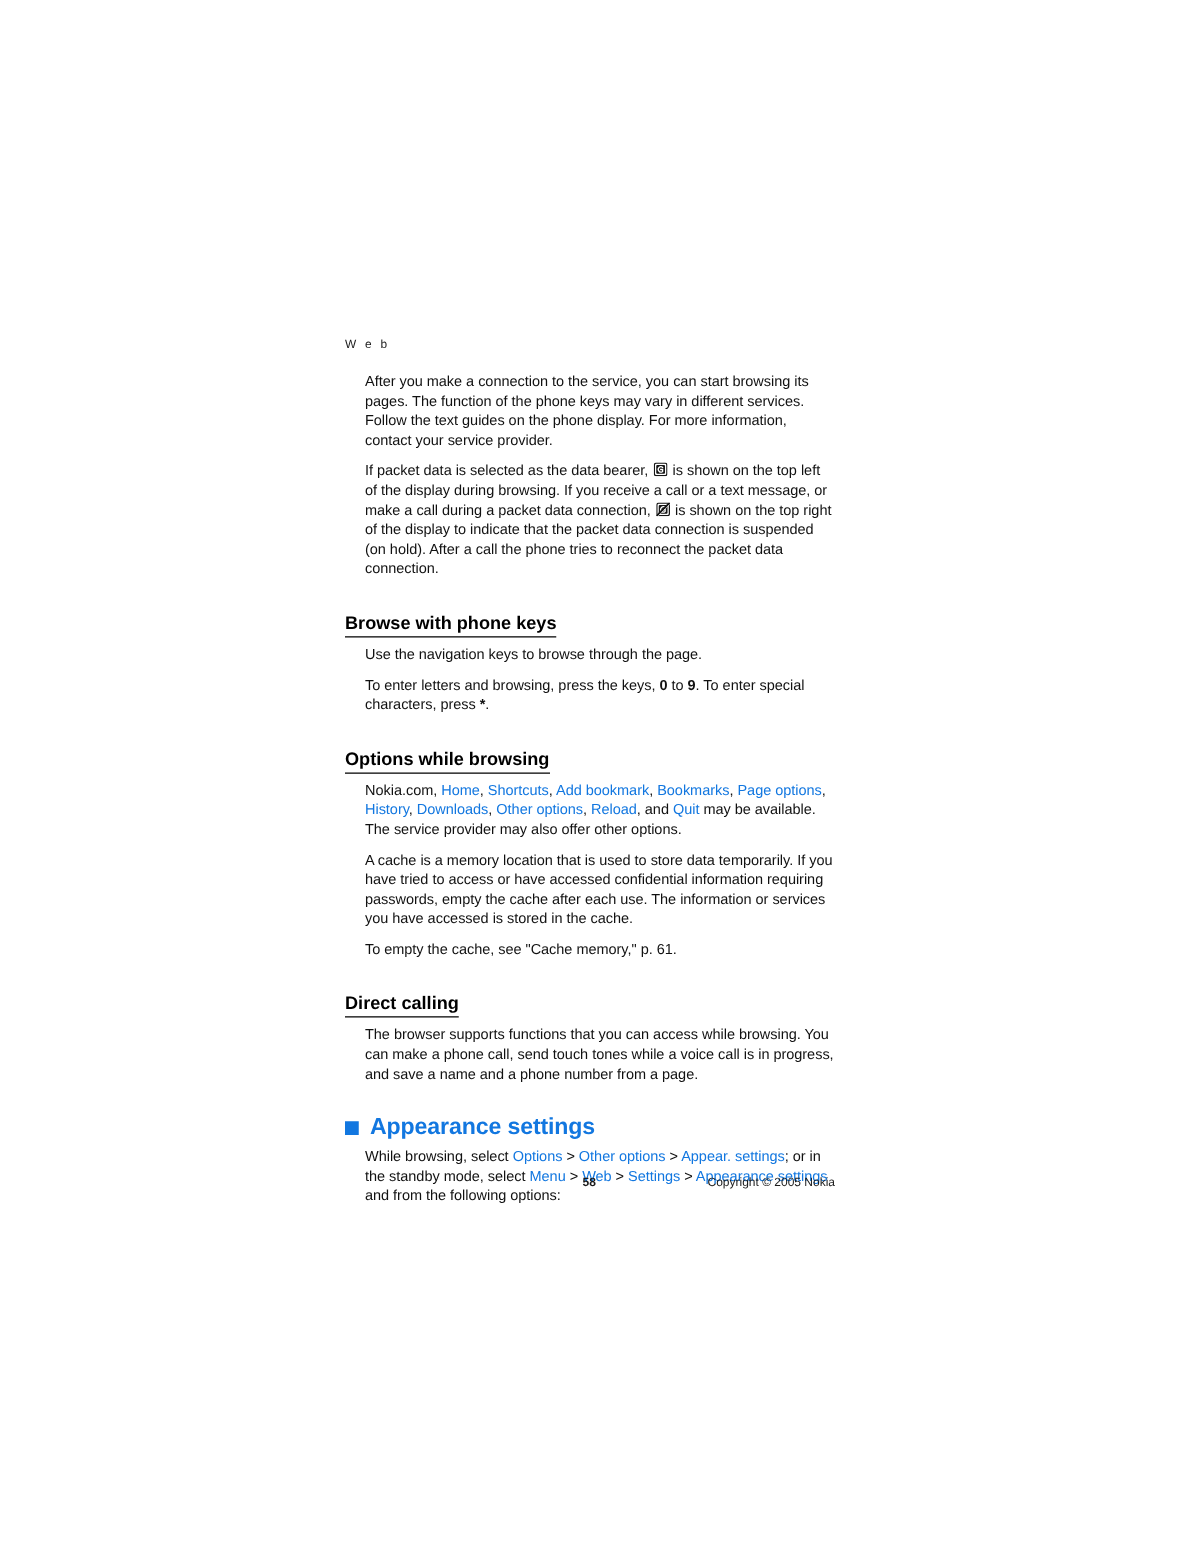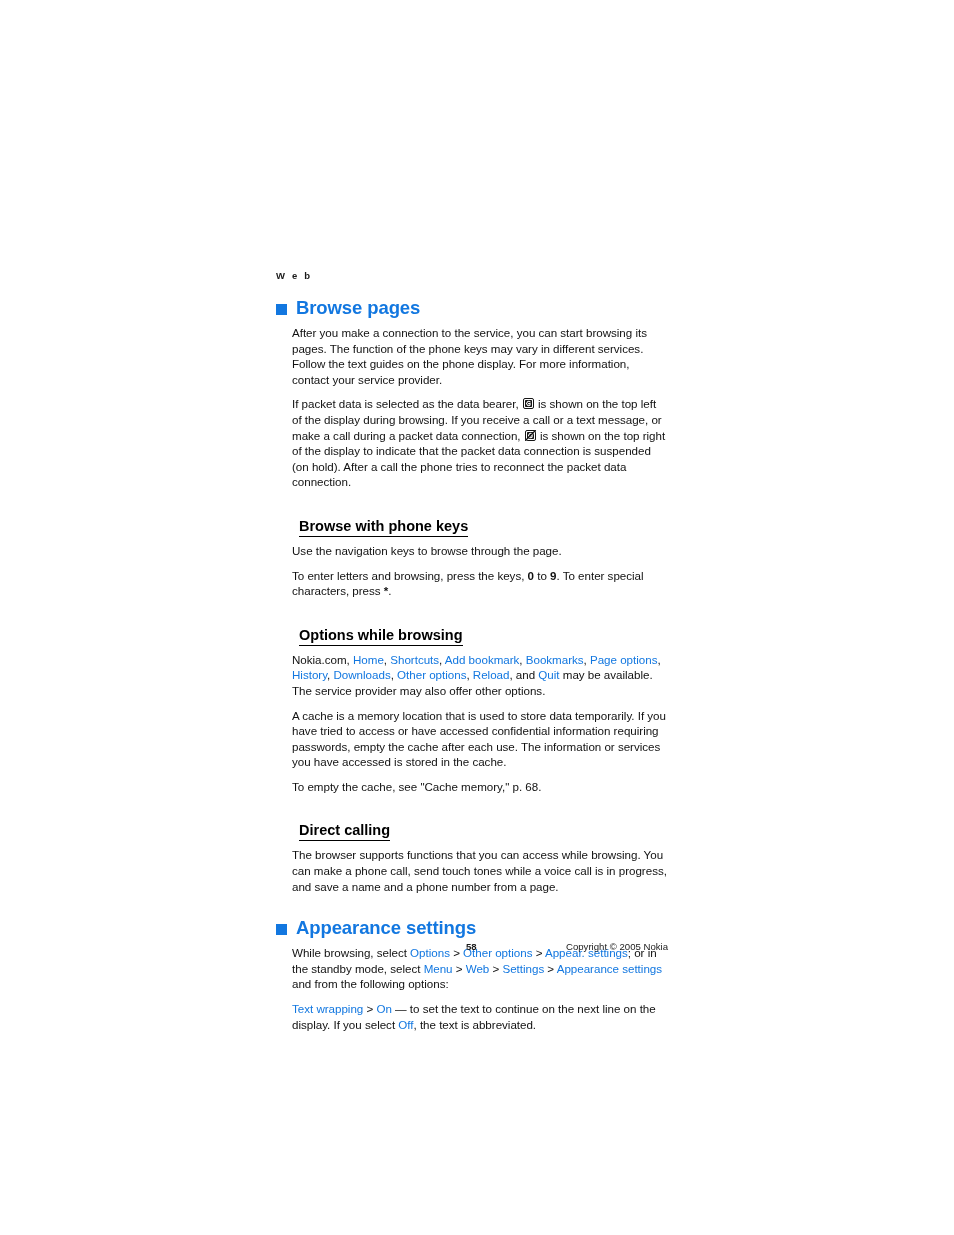--- a/index.html
+++ b/index.html
@@ -20,21 +20,21 @@
   .page {
     position: absolute;
     left: 276px;
     top: 270px;
     width: 392px;
   }
 
   
   .running-head {
     font-size: 9.5px;
-    font-weight: bold;
+    font-weight: normal;
     letter-spacing: 2.2px;
     color: #1a1a1a;
     margin: 0 0 16px 0;
     line-height: 12px;
   }
 
   
   .h1 {
     display: flex;
     align-items: center;
@@ -61,21 +61,21 @@
   .h2 {
     font-size: 14.5px;
     font-weight: bold;
     color: #000;
     margin: 19px 0 6px 0;
     display: inline-block;
     border-bottom: 1.4px solid #000;
     padding-bottom: 1px;
     line-height: 17px;
   }
-  .h2-wrap { line-height: 0; margin-left: 23px; }
+  .h2-wrap { line-height: 0; }
 
   
   p.body {
     font-size: 11.6px;
     line-height: 15.6px;
     margin: 0 0 9px 16px;
     color: #111;
     letter-spacing: -0.02px;
   }
 
@@ -121,24 +121,20 @@
     white-space: nowrap;
   }
 </style>
 </head>
 <body>
 
 <div class="page">
 
   <div class="running-head">W e b</div>
 
-  <div class="h1">
-    <span class="h1-bullet"></span>
-    <span class="h1-text">Browse pages</span>
-  </div>
 
   <p class="body">After you make a connection to the service, you can start browsing its pages. The function of the phone keys may vary in different services. Follow the text guides on the phone display. For more information, contact your service provider.</p>
 
   <p class="body">
     <span>If packet data is selected as the data bearer, </span><span class="icon-gprs"><svg width="11" height="11" viewBox="0 0 11 11">
         <rect x="0.5" y="0.5" width="10" height="10" rx="1.5" fill="#ffffff" stroke="#151515" stroke-width="1"></rect>
         <rect x="2" y="2" width="7" height="7" rx="0.8" fill="#151515"></rect>
         <path d="M7.1 3.9 A2.1 2.1 0 1 0 7.1 7.1 L7.1 5.6 L5.6 5.6" fill="none" stroke="#ffffff" stroke-width="1.05" stroke-linecap="square"></path>
       </svg></span><span> is shown on the top left of the display during browsing. If you receive a call or a text message, or make a call during a packet data connection, </span><span class="icon-gprs-susp"><svg width="11" height="11" viewBox="0 0 11 11">
         <rect x="0.5" y="0.5" width="10" height="10" rx="1.5" fill="#ffffff" stroke="#151515" stroke-width="1"></rect>
@@ -163,39 +159,36 @@
   <div class="h2-wrap">
     <h2 class="h2">Options while browsing</h2>
   </div>
 
   <p class="body">
     <span>Nokia.com, </span><span class="blue-i">Home</span><span>, </span><span class="blue-i">Shortcuts</span><span>, </span><span class="blue-i">Add bookmark</span><span>, </span><span class="blue-i">Bookmarks</span><span>, </span><span class="blue-i">Page options</span><span>, </span><span class="blue-i">History</span><span>, </span><span class="blue-i">Downloads</span><span>, </span><span class="blue-i">Other options</span><span>, </span><span class="blue-i">Reload</span><span>, </span><span>and </span><span class="blue-i">Quit</span><span> may be available. The service provider may also offer other options.</span>
   </p>
 
   <p class="body">A cache is a memory location that is used to store data temporarily. If you have tried to access or have accessed confidential information requiring passwords, empty the cache after each use. The information or services you have accessed is stored in the cache.</p>
 
-  <p class="body">To empty the cache, see "Cache memory," p. 68.</p>
+  <p class="body">To empty the cache, see "Cache memory," p. 61.</p>
 
   <div class="h2-wrap">
     <h2 class="h2">Direct calling</h2>
   </div>
 
   <p class="body">The browser supports functions that you can access while browsing. You can make a phone call, send touch tones while a voice call is in progress, and save a name and a phone number from a page.</p>
 
   <div class="h1" style="margin-top:24px;">
     <span class="h1-bullet"></span>
     <span class="h1-text">Appearance settings</span>
   </div>
 
   <p class="body">
     <span>While browsing, select </span><span class="blue-b">Options</span><span> &gt; </span><span class="blue-i">Other options</span><span> &gt; </span><span class="blue-i">Appear. settings</span><span>; or in the standby mode, select </span><span class="blue-b">Menu</span><span> &gt; </span><span class="blue-i">Web</span><span> &gt; </span><span class="blue-i">Settings</span><span> &gt; </span><span class="blue-i">Appearance settings</span><span> and from the following options:</span>
   </p>
 
-  <p class="body">
-    <span class="blue-i">Text wrapping</span><span> &gt; </span><span class="blue-i">On</span><span> — to set the text to continue on the next line on the display. If you select </span><span class="blue-i">Off</span><span>, the text is abbreviated.</span>
-  </p>
 
 </div>
 
 <div class="footer">
   <span class="pageno">58</span>
   <span class="copy">Copyright © 2005 Nokia</span>
 </div>
 
 </body></html>

